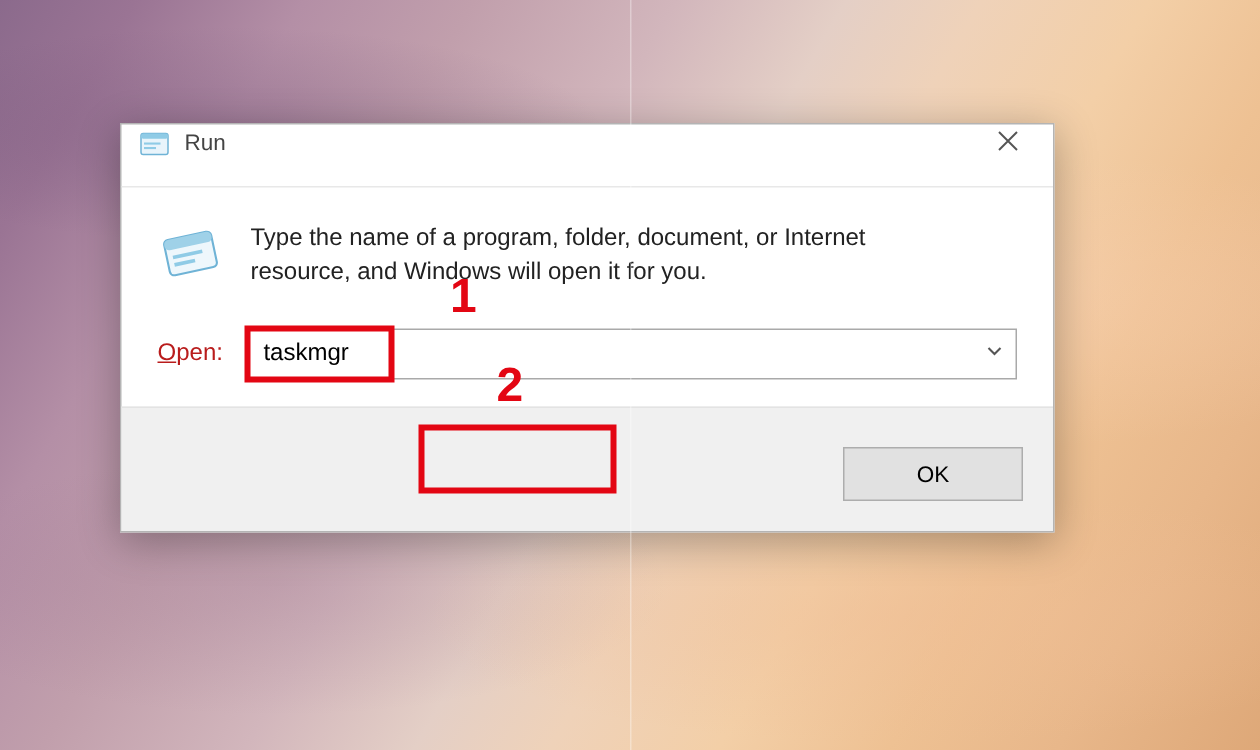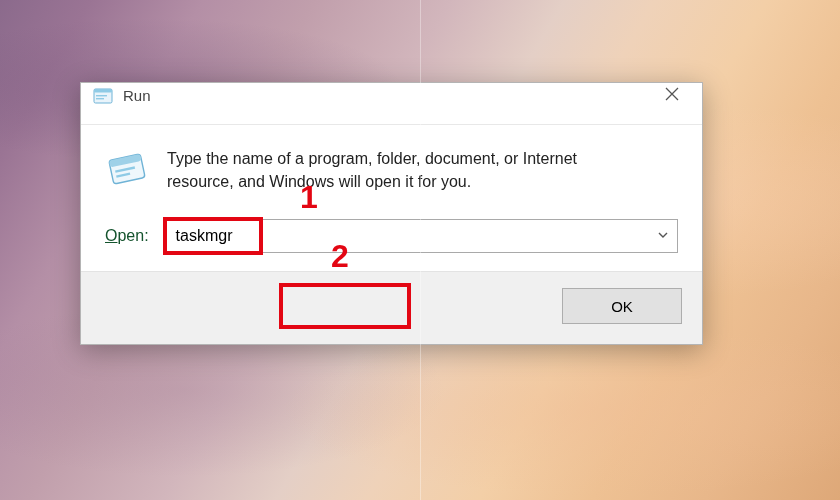--- a/index.html
+++ b/index.html
@@ -72,21 +72,21 @@
     color: #222; font-size: 16px; line-height: 1.45;
     max-width: 470px;
   }
 
   .open-row {
     display: flex; align-items: center;
     margin-top: 26px;
     gap: 16px;
     position: relative;
   }
-  .open-label { font-size: 16px; color: #14532d; }
+  .open-label { font-size: 16px; color: #b91c1c; }
   .open-label .ul { text-decoration: underline; }
   .combo {
     flex: 1;
     height: 34px;
     border: 1px solid #a9a9a9;
     display: flex; align-items: center;
     padding: 0 28px 0 10px;
     position: relative;
     background: #fff;
     font-size: 16px;
@@ -110,20 +110,21 @@
   .btn {
     min-width: 120px;
     height: 36px;
     background: #e1e1e1;
     border: 1px solid #adadad;
     color: #000;
     font-size: 15px;
     font-family: inherit;
     cursor: pointer;
     padding: 0 10px;
+    margin-top: 10px;
   }
   .btn .ul { text-decoration: underline; }
 
   
   .hl {
     position: absolute;
     border: 4px solid #e30613;
     pointer-events: none;
   }
   .ann {

